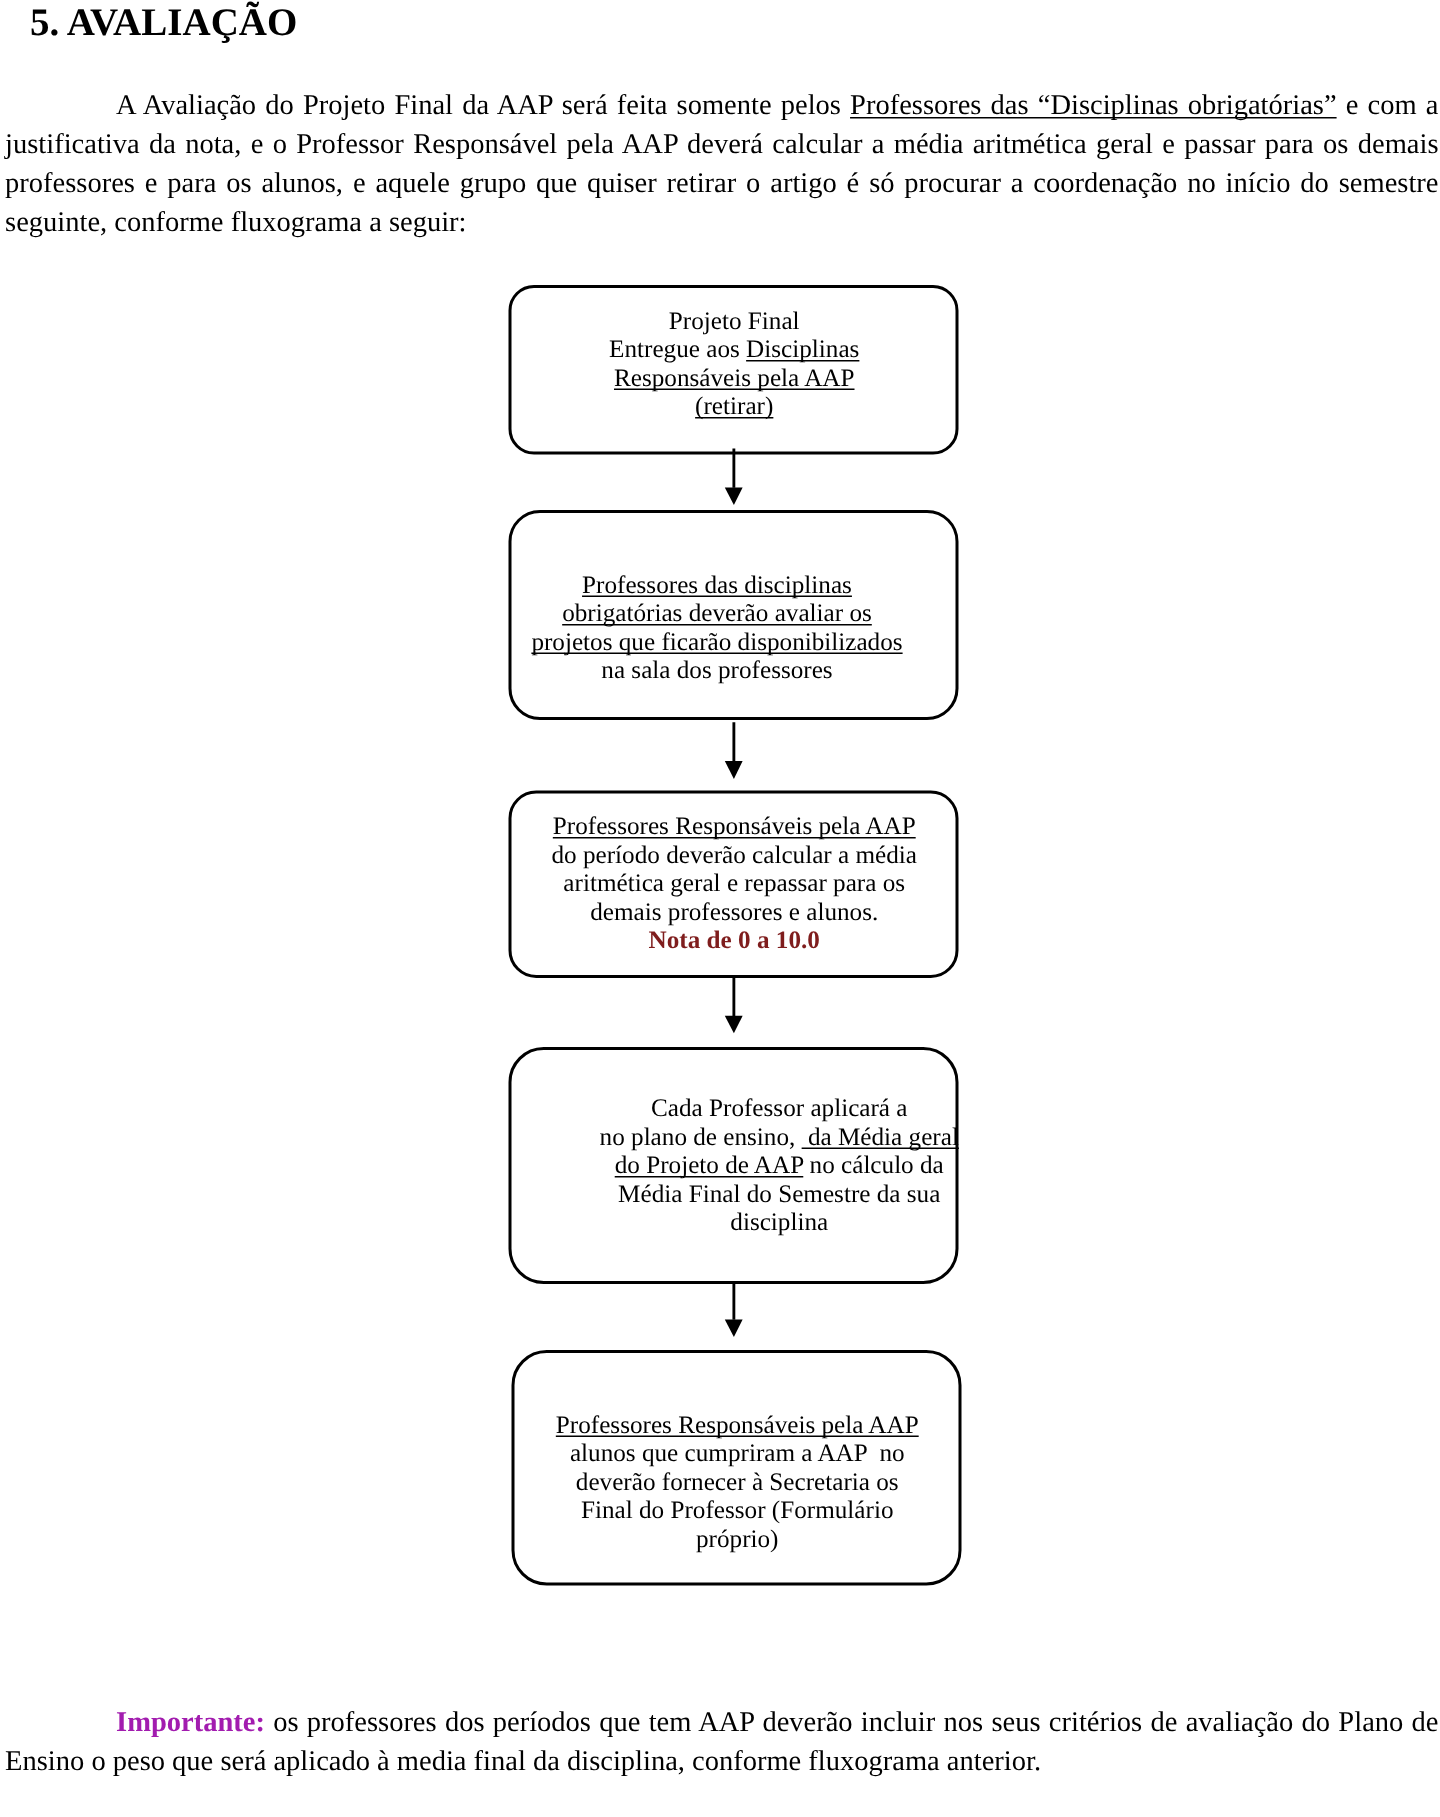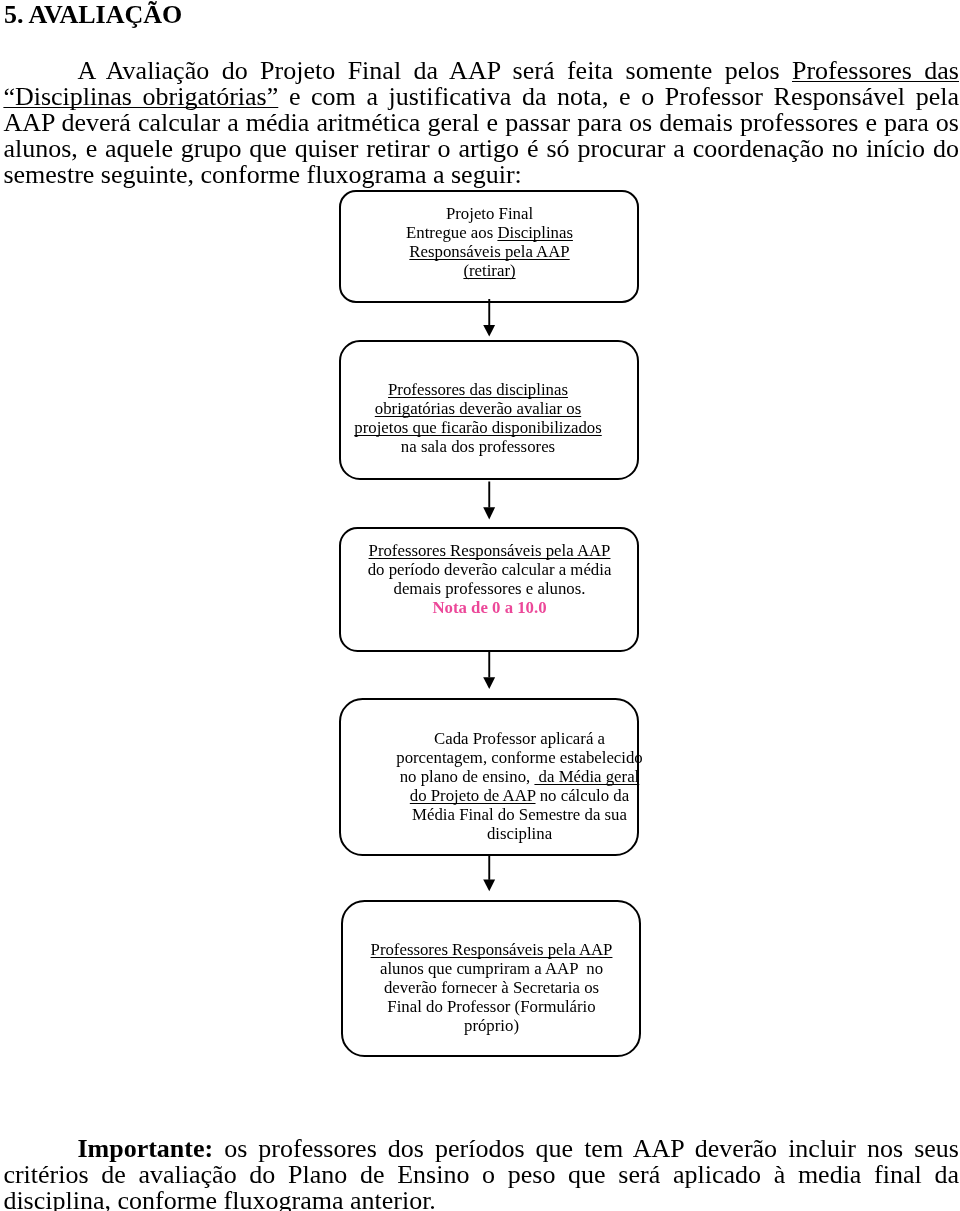--- a/index.html
+++ b/index.html
@@ -1,34 +1,34 @@
 <!DOCTYPE html>
 <html lang="pt-BR"><head>
 <meta charset="utf-8">
 <title>5. AVALIACAO</title>
 <style>
   html,body{margin:0;padding:0;background:#ffffff;}
   body{width:960px;height:1211px;overflow:hidden;
        font-family:"Liberation Serif","DejaVu Serif",serif;
        color:#000000;-webkit-font-smoothing:antialiased;}
   .page{position:relative;width:960px;height:1211px;}
-  .doc-title{position:absolute;left:4px;top:0px;font-size:26px;font-weight:bold;line-height:30px;}
-  .para{position:absolute;font-size:26px;line-height:26px;text-align:justify;}
+  .doc-title{position:absolute;left:20px;top:0px;font-size:26px;font-weight:bold;line-height:30px;}
+  .para{position:absolute;font-size:19px;line-height:26px;text-align:justify;}
   .para .ind{display:inline-block;width:74px;}
   u{text-decoration:underline;text-decoration-thickness:1px;text-underline-offset:1.6px;text-decoration-skip-ink:none;}
   .p-top{left:3.4px;top:57.5px;width:955.6px;}
   .p-bottom{left:3.4px;top:1135.8px;width:955.6px;}
-  .imp{color:#000000;font-weight:bold;}
+  .imp{color:#a21caf;font-weight:bold;}
   .flow{position:absolute;left:0;top:0;width:960px;height:1211px;}
   .fbox{position:absolute;box-sizing:border-box;border:2px solid #000;}
   .ftext{position:absolute;left:0;width:100%;font-size:16.8px;line-height:19px;
          text-align:center;}
   .ftext .ln{display:block;white-space:pre;}
   .arrow{position:absolute;}
-  .hl{color:#ec4899;font-weight:bold;}
+  .hl{color:#7f1d1d;font-weight:bold;}
 </style>
 </head>
 <body>
 
 <div class="page">
   <div class="doc-title">5. AVALIAÇÃO</div>
   <div class="para p-top">
     <span class="ind"></span><span>A Avaliação do Projeto Final da AAP será feita somente pelos </span><u>Professores das “Disciplinas obrigatórias”</u><span> e com a justificativa da nota, e o Professor Responsável pela AAP deverá calcular a média aritmética geral e passar para os demais professores e para os alunos, e aquele grupo que quiser retirar o artigo é só procurar a coordenação no início do semestre seguinte, conforme fluxograma a seguir:</span>
   </div>
 
@@ -59,28 +59,28 @@
       <span class="ln"><u>Professores das disciplinas</u></span>
       <span class="ln"><u>obrigatórias deverão avaliar os</u></span>
       <span class="ln"><u>projetos que ficarão disponibilizados</u></span>
       <span class="ln">na sala dos professores</span>
     </div>
 
     <div class="fbox" style="left:339px;top:527.2px;width:300.4px;height:124.55px;border-radius:18.5px;"></div>
     <div class="ftext" style="left:340px;top:541.2px;width:299px;">
       <span class="ln"><u>Professores Responsáveis pela AAP</u></span>
       <span class="ln">do período deverão calcular a média</span>
+      <span class="ln">aritmética geral e repassar para os</span>
       <span class="ln">demais professores e alunos.</span>
       <span class="ln hl">Nota de 0 a 10.0</span>
     </div>
 
     <div class="fbox" style="left:339px;top:698.1px;width:300.4px;height:157.8px;border-radius:23.5px;"></div>
     <div class="ftext" style="left:340px;top:728.8px;width:359px;">
       <span class="ln">Cada Professor aplicará a</span>
-      <span class="ln">porcentagem, conforme estabelecido</span>
       <span class="ln"><span>no plano de ensino, </span><u> da Média geral</u></span>
       <span class="ln"><u>do Projeto de AAP</u><span> no cálculo da</span></span>
       <span class="ln">Média Final do Semestre da sua</span>
       <span class="ln">disciplina</span>
     </div>
 
     <div class="fbox" style="left:341px;top:899.5px;width:300.4px;height:157.9px;border-radius:23.5px;"></div>
     <div class="ftext" style="left:342px;top:940.4px;width:299px;">
       <span class="ln"><u>Professores Responsáveis pela AAP</u></span>
       <span class="ln">alunos que cumpriram a AAP  no</span>

